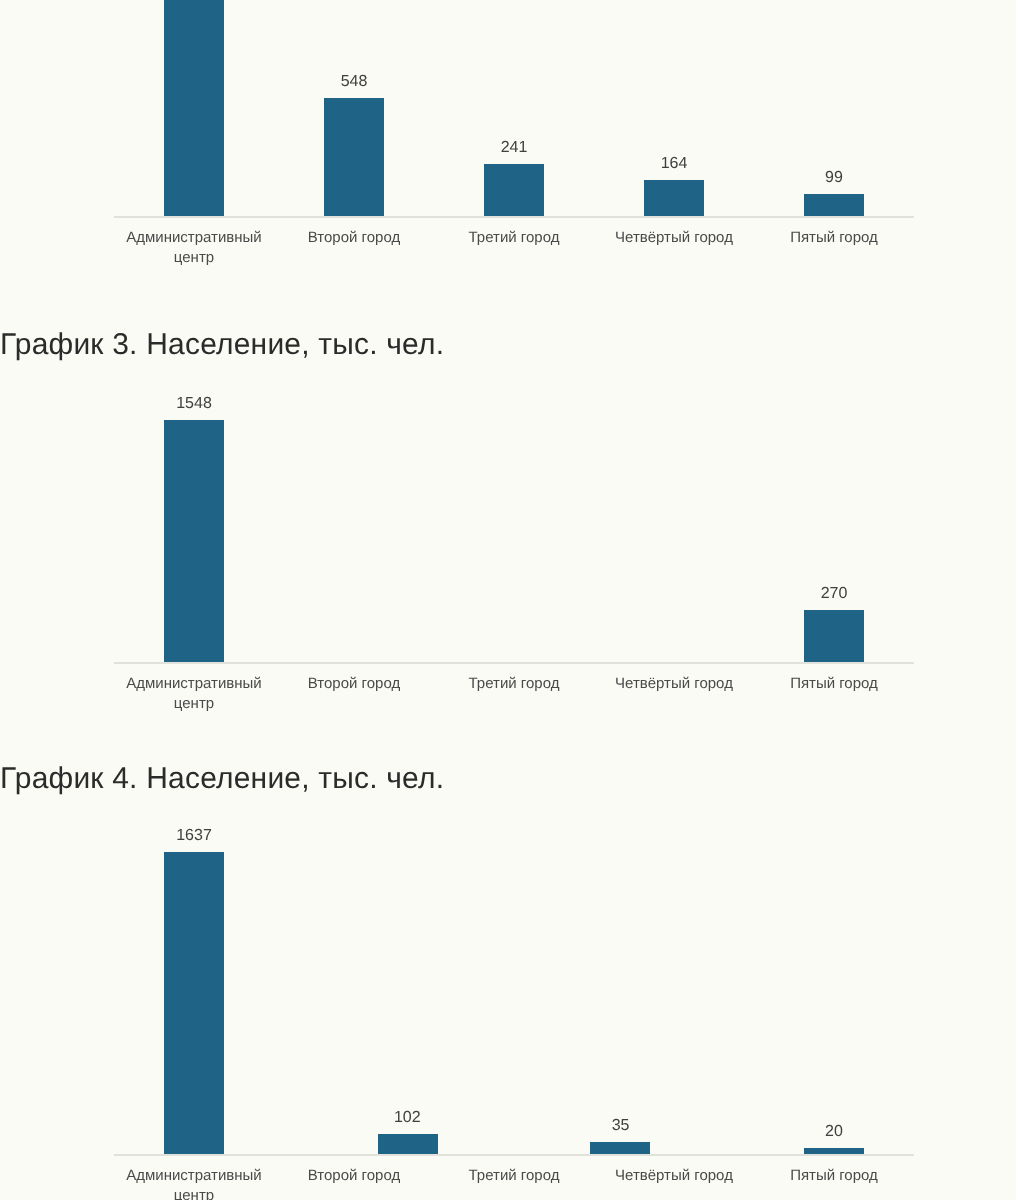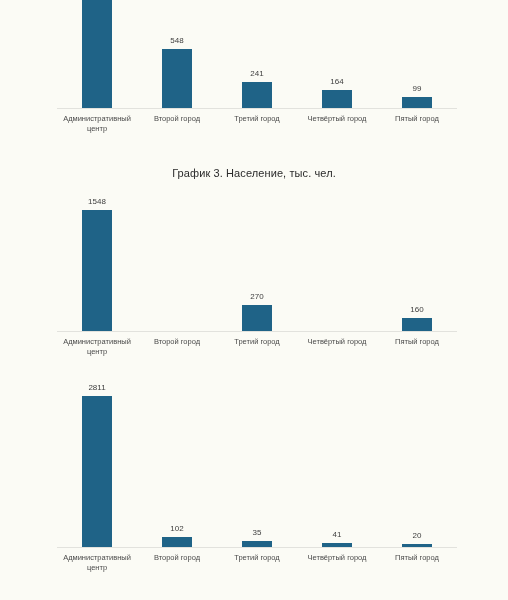--- a/index.html
+++ b/index.html
@@ -25,22 +25,22 @@
 
   
   .chart-block {
     position: absolute;
     left: 0;
     width: 508px;
     background: #fbfbf5;
   }
 
   .chart-title {
-    text-align: center;
-    font-size: 11px;
+    text-align: left;
+    font-size: 15px;
     color: #2b2b2b;
     letter-spacing: 0.1px;
     font-weight: 400;
     line-height: 14px;
     height: 14px;
   }
 
   .plot {
     position: relative;
     width: 508px;
@@ -171,54 +171,47 @@
     <div class="plot">
       <div class="bars">
         <div class="bar-slot">
           <span class="bar-value">1548</span>
           <div class="bar-rect" style="height:121px"></div>
         </div>
         <div class="bar-slot">
           <span class="bar-value">270</span>
           <div class="bar-rect" style="height:26px"></div>
         </div>
-        <div class="bar-slot">
-          <span class="bar-value">160</span>
-          <div class="bar-rect" style="height:13px"></div>
-        </div>
       </div>
       <div class="axis-line"></div>
       <div class="cat-labels">
         <div class="cat-label">Административный центр</div>
         <div class="cat-label">Второй город</div>
         <div class="cat-label">Третий город</div>
         <div class="cat-label">Четвёртый город</div>
         <div class="cat-label">Пятый город</div>
       </div>
     </div>
   </div>
 
   <div class="chart-block" id="chart-4">
+    <div class="chart-title">График 4. Население, тыс. чел.</div>
     <div class="plot">
       <div class="bars">
         <div class="bar-slot">
-          <span class="bar-value">2811</span>
+          <span class="bar-value">1637</span>
           <div class="bar-rect" style="height:152px"></div>
         </div>
         <div class="bar-slot">
           <span class="bar-value">102</span>
           <div class="bar-rect" style="height:10px"></div>
         </div>
         <div class="bar-slot">
           <span class="bar-value">35</span>
           <div class="bar-rect" style="height:6px"></div>
-        </div>
-        <div class="bar-slot">
-          <span class="bar-value">41</span>
-          <div class="bar-rect" style="height:4px"></div>
         </div>
         <div class="bar-slot">
           <span class="bar-value">20</span>
           <div class="bar-rect" style="height:3px"></div>
         </div>
       </div>
       <div class="axis-line"></div>
       <div class="cat-labels">
         <div class="cat-label">Административный центр</div>
         <div class="cat-label">Второй город</div>

